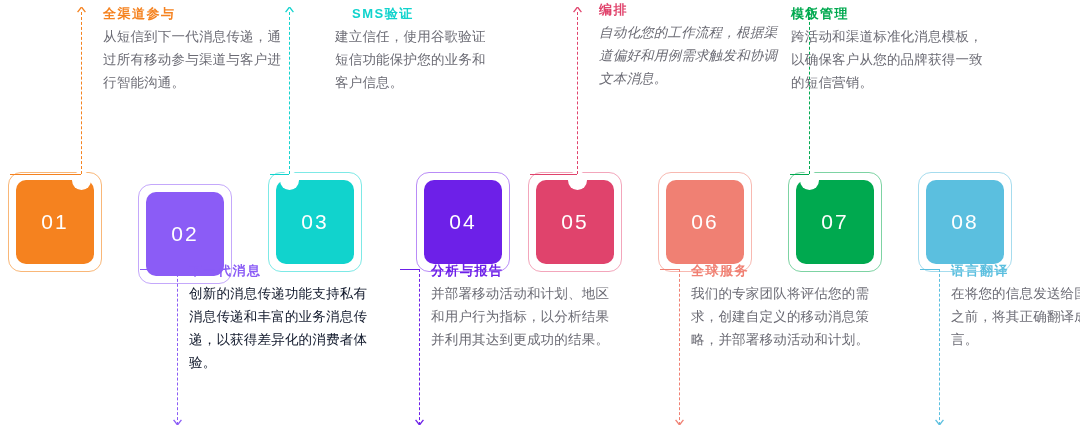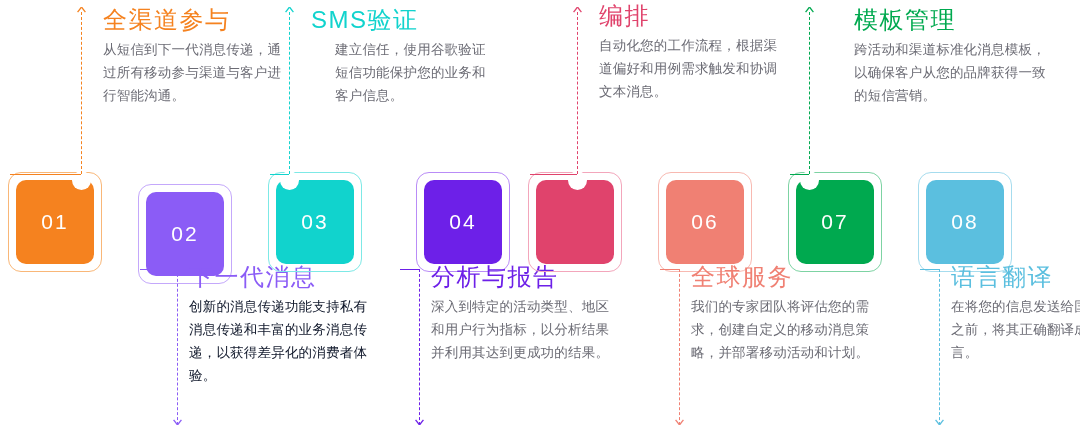--- a/index.html
+++ b/index.html
@@ -86,22 +86,22 @@
     height: 9px;
   }
   .arrow svg { display: block; width: 9px; height: 9px; }
 
   
   .block {
     position: absolute;
     width: 182px;
   }
   .block .title {
-    font-size: 24px;
-    font-weight: 400;
+    font-size: 13px;
+    font-weight: 700;
     letter-spacing: 1.5px;
     line-height: 1.2;
     margin-bottom: 3px;
     white-space: nowrap;
   }
   .block .body {
     font-size: 13.5px;
     line-height: 1.72;
     color: #6b6b74;
     letter-spacing: 0.2px;
@@ -156,57 +156,58 @@
     </div>
     <div class="conn-foot" style="border-top-color: rgb(17, 211, 205); left: 270px; top: 174px; width: 19px;"></div>
     <div class="conn" style="border-left-color: rgb(17, 211, 205); left: 289px; top: 12px; height: 162px;"></div>
     <div class="arrow" style="left: 285px; top: 7px;">
       <svg viewBox="0 0 9 9">
         <path d="M4.5 0 L8.4 5.2" stroke="#11d3cd" stroke-width="1.3" fill="none"></path>
         <path d="M4.5 0 L0.6 5.2" stroke="#11d3cd" stroke-width="1.3" fill="none"></path>
       </svg>
     </div>
     <div class="block" style="left: 311px; top: 6px;">
-      <div class="title" style="color: rgb(17, 211, 205);">SMS验证</div>
+      <div class="title" style="color: rgb(17, 211, 205); margin-left: 41px;">SMS验证</div>
       <div class="body" style="color: rgb(107, 107, 116); margin-left: 24px;">建立信任，使用谷歌验证短信功能保护您的业务和客户信息。</div>
     </div>
     <div class="card-wrap" style="left: 398px; top: 172px; margin-left: 18px;">
       <div class="card-outline" style="border-color: rgb(185, 140, 247);"></div>
       <div class="card-fill" style="background: rgb(109, 32, 232);"></div>
       <div class="notch bottom" style="left: 12px;"></div>
       <div class="card-num">04</div>
     </div>
     <div class="conn-foot" style="border-top-color: rgb(109, 32, 232); left: 400px; top: 269px; width: 19px;"></div>
     <div class="conn" style="border-left-color: rgb(109, 32, 232); left: 419px; top: 269px; height: 156px;"></div>
     <div class="arrow" style="left: 415px; top: 416px;">
       <svg viewBox="0 0 9 9">
         <path d="M4.5 9 L8.4 3.8" stroke="#6d20e8" stroke-width="1.3" fill="none"></path>
         <path d="M4.5 9 L0.6 3.8" stroke="#6d20e8" stroke-width="1.3" fill="none"></path>
       </svg>
     </div>
     <div class="block" style="left: 431px; top: 263px;">
       <div class="title" style="color: rgb(109, 32, 232);">分析与报告</div>
-      <div class="body" style="color: rgb(107, 107, 116);">深入到特定的活动类型、地区和用户行为指标，以分析结果并利用其达到更成功的结果。</div>
+      <div class="body" style="color: rgb(107, 107, 116);">并部署移动活动和计划、地区和用户行为指标，以分析结果并利用其达到更成功的结果。</div>
     </div>
     <div class="card-wrap" style="left: 528px; top: 172px;">
       <div class="card-outline" style="border-color: rgb(243, 166, 187);"></div>
       <div class="card-fill" style="background: rgb(224, 67, 108);"></div>
       <div class="notch top" style="left: 40px;"></div>
+      <div class="card-num">05</div>
     </div>
     <div class="conn-foot" style="border-top-color: rgb(224, 67, 108); left: 530px; top: 174px; width: 47px;"></div>
     <div class="conn" style="border-left-color: rgb(224, 67, 108); left: 577px; top: 12px; height: 162px;"></div>
     <div class="arrow" style="left: 573px; top: 7px;">
       <svg viewBox="0 0 9 9">
         <path d="M4.5 0 L8.4 5.2" stroke="#e0436c" stroke-width="1.3" fill="none"></path>
         <path d="M4.5 0 L0.6 5.2" stroke="#e0436c" stroke-width="1.3" fill="none"></path>
       </svg>
     </div>
     <div class="block" style="left: 599px; top: 2px;">
       <div class="title" style="color: rgb(224, 67, 108);">编排</div>
-      <div class="body" style="color: rgb(107, 107, 116);">自动化您的工作流程，根据渠道偏好和用例需求触发和协调文本消息。</div>
+      <div class="body" style="color: rgb(107, 107, 116); font-style: italic;">自动化您的工作流程，根据渠道偏好和用例需求触发和协调文本消息。</div>
     </div>
     <div class="card-wrap" style="left: 658px; top: 172px;">
       <div class="card-outline" style="border-color: rgb(248, 185, 177);"></div>
       <div class="card-fill" style="background: rgb(240, 128, 115);"></div>
       <div class="notch bottom" style="left: 12px;"></div>
       <div class="card-num">06</div>
     </div>
     <div class="conn-foot" style="border-top-color: rgb(240, 128, 115); left: 660px; top: 269px; width: 19px;"></div>
     <div class="conn" style="border-left-color: rgb(240, 128, 115); left: 679px; top: 269px; height: 156px;"></div>
     <div class="arrow" style="left: 675px; top: 416px;">
@@ -226,21 +227,21 @@
       <div class="card-num">07</div>
     </div>
     <div class="conn-foot" style="border-top-color: rgb(0, 169, 79); left: 790px; top: 174px; width: 19px;"></div>
     <div class="conn" style="border-left-color: rgb(0, 169, 79); left: 809px; top: 12px; height: 162px;"></div>
     <div class="arrow" style="left: 805px; top: 7px;">
       <svg viewBox="0 0 9 9">
         <path d="M4.5 0 L8.4 5.2" stroke="#00a94f" stroke-width="1.3" fill="none"></path>
         <path d="M4.5 0 L0.6 5.2" stroke="#00a94f" stroke-width="1.3" fill="none"></path>
       </svg>
     </div>
-    <div class="block wide" style="left: 854px; top: 6px;">
+    <div class="block wide" style="left: 791px; top: 6px;">
       <div class="title" style="color: rgb(0, 169, 79);">模板管理</div>
       <div class="body" style="color: rgb(107, 107, 116);">跨活动和渠道标准化消息模板，以确保客户从您的品牌获得一致的短信营销。</div>
     </div>
     <div class="card-wrap" style="left: 918px; top: 172px;">
       <div class="card-outline" style="border-color: rgb(166, 220, 238);"></div>
       <div class="card-fill" style="background: rgb(91, 191, 223);"></div>
       <div class="notch bottom" style="left: 12px;"></div>
       <div class="card-num">08</div>
     </div>
     <div class="conn-foot" style="border-top-color: rgb(91, 191, 223); left: 920px; top: 269px; width: 19px;"></div>

